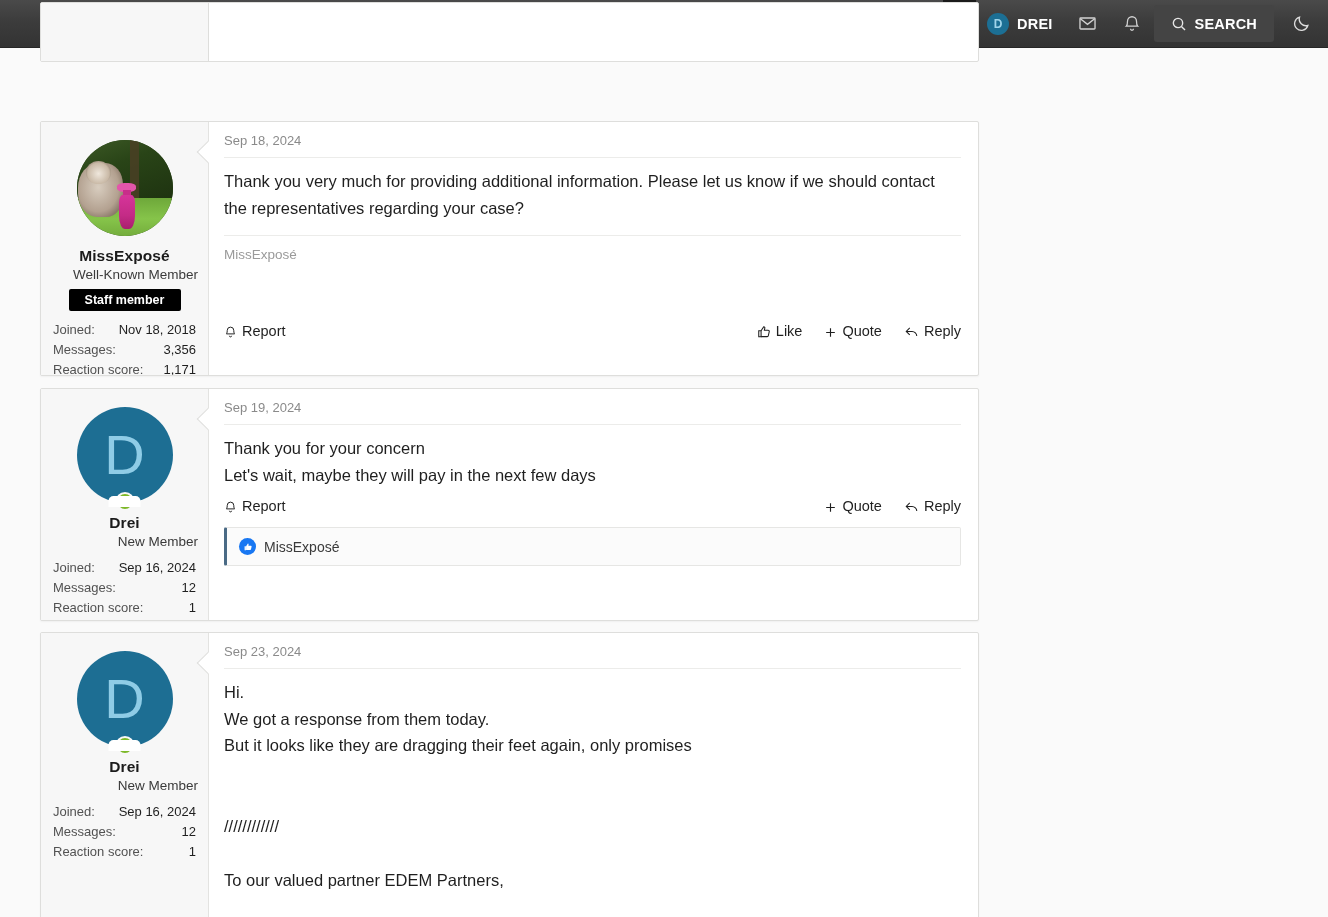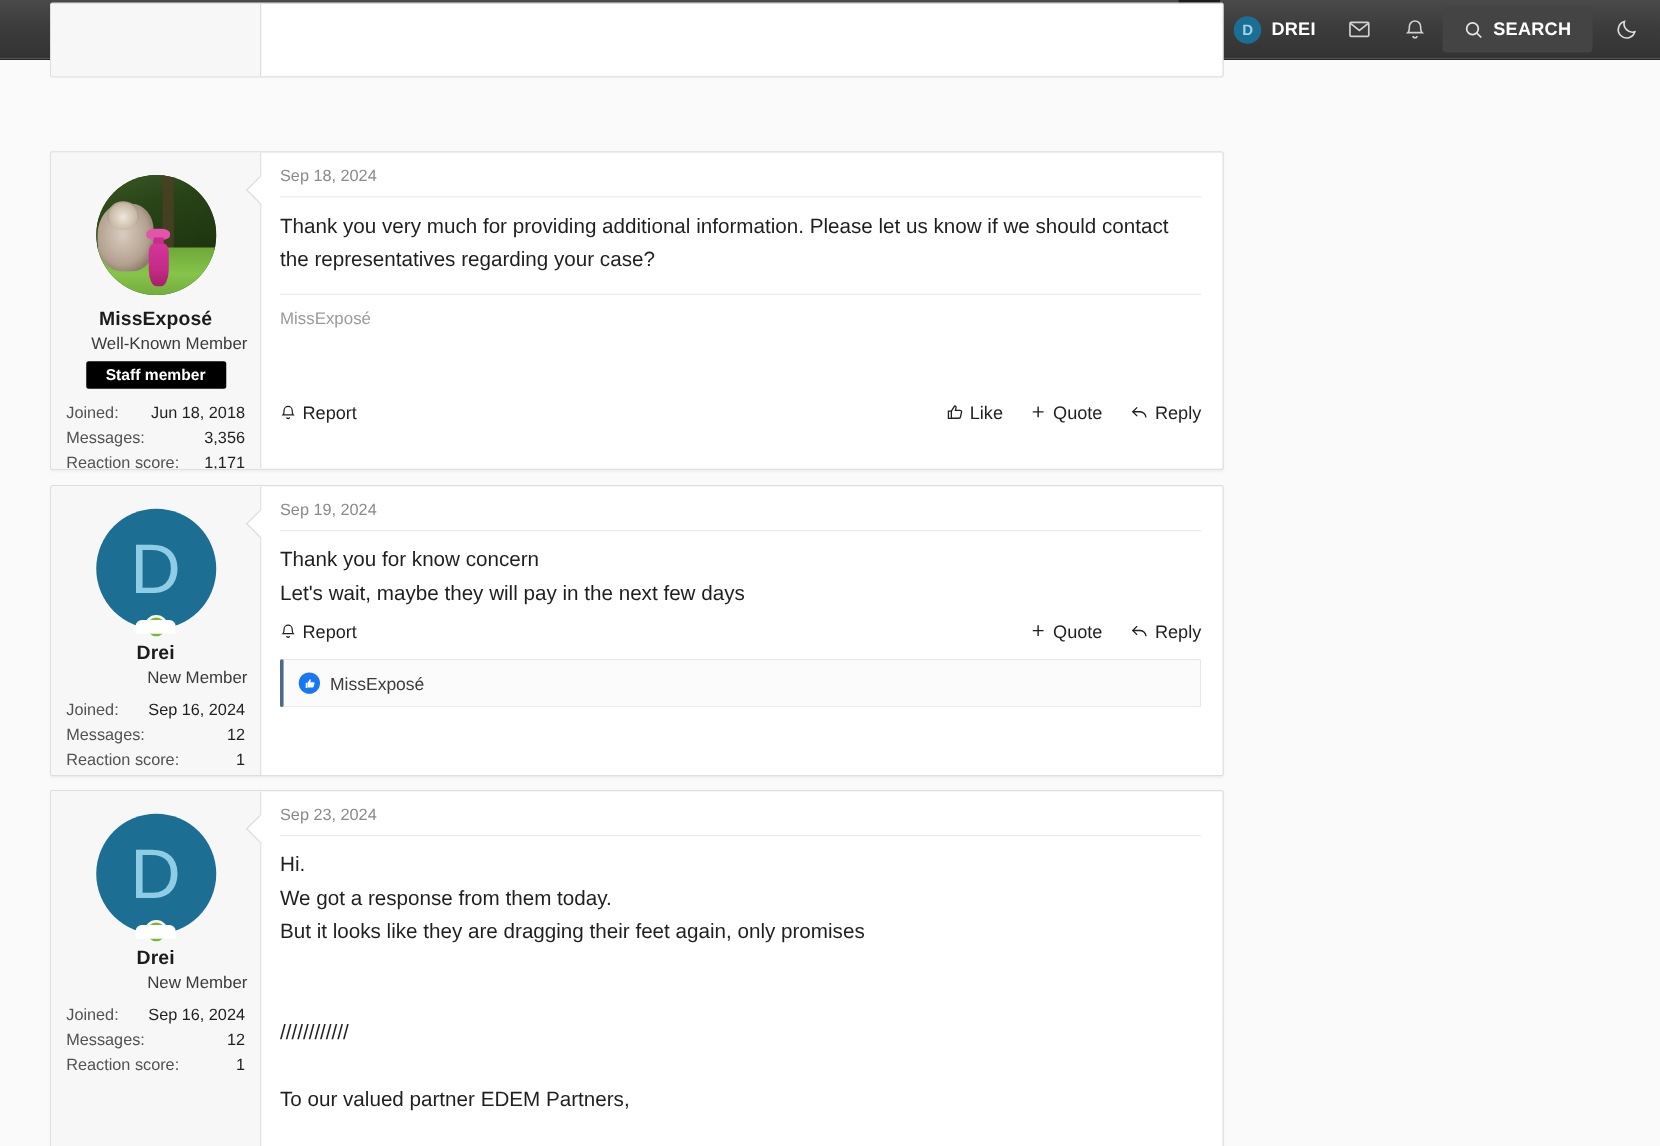--- a/index.html
+++ b/index.html
@@ -248,21 +248,21 @@
     border-top: 1px solid #ececea;
     font-size: 13.5px; color: #9a9a9a;
   }
   .actions {
     display: flex; align-items: center;
     padding: 10px 0 13px;
   }
   .act-left { display: flex; gap: 18px; }
   .act-right { margin-left: auto; display: flex; gap: 22px; }
   .act {
-    display: flex; align-items: flex-start; gap: 5px;
+    display: flex; align-items: flex-end; gap: 5px;
     font-size: 14.5px; color: #1f1f1f; cursor: pointer;
   }
   .reactbar {
     margin: 0 0 13px 0;
     border: 1px solid #e6e6e4;
     border-left: 3px solid #4a6a85;
     background: #fbfbfb;
     border-radius: 2px;
     padding: 10px 12px;
     display: flex; align-items: center; gap: 8px;
@@ -368,21 +368,21 @@
             <div class="ph-vase-neck"></div>
             <div class="ph-vase"></div>
         </div>
       </div>
       <div class="sb-name">MissExposé</div>
       <div class="sb-title">Well-Known Member</div>
       <div class="sb-staff">Staff member</div>
       <div class="sb-stats">
         <div class="sb-row">
           <span class="k">Joined:</span>
-          <span class="v">Jun 18, 2018</span>
+          <span class="v">Nov 18, 2018</span>
         </div>
         <div class="sb-row">
           <span class="k">Messages:</span>
           <span class="v">3,356</span>
         </div>
         <div class="sb-row">
           <span class="k">Reaction score:</span>
           <span class="v">1,171</span>
         </div>
       </div>
@@ -456,21 +456,21 @@
           <span class="k">Reaction score:</span>
           <span class="v">1</span>
         </div>
       </div>
     </div>
 
     <div class="body">
       <div class="notch"></div>
       <div class="post-date">Sep 19, 2024</div>
       <div class="post-text">
-        <p>Thank you for know concern</p>
+        <p>Thank you for your concern</p>
         <p>Let's wait, maybe they will pay in the next few days</p>
       </div>
 
       <div class="actions">
         <div class="act-left">
           <div class="act">
             <svg width="13" height="14" viewBox="0 0 24 24" fill="none" stroke="#1f1f1f" stroke-width="1.8">
               <path d="M6 9a6 6 0 1 1 12 0c0 5 1.6 6.5 1.6 6.5H4.4S6 14 6 9z"></path>
               <path d="M10 19a2 2 0 0 0 4 0"></path>
             </svg>

